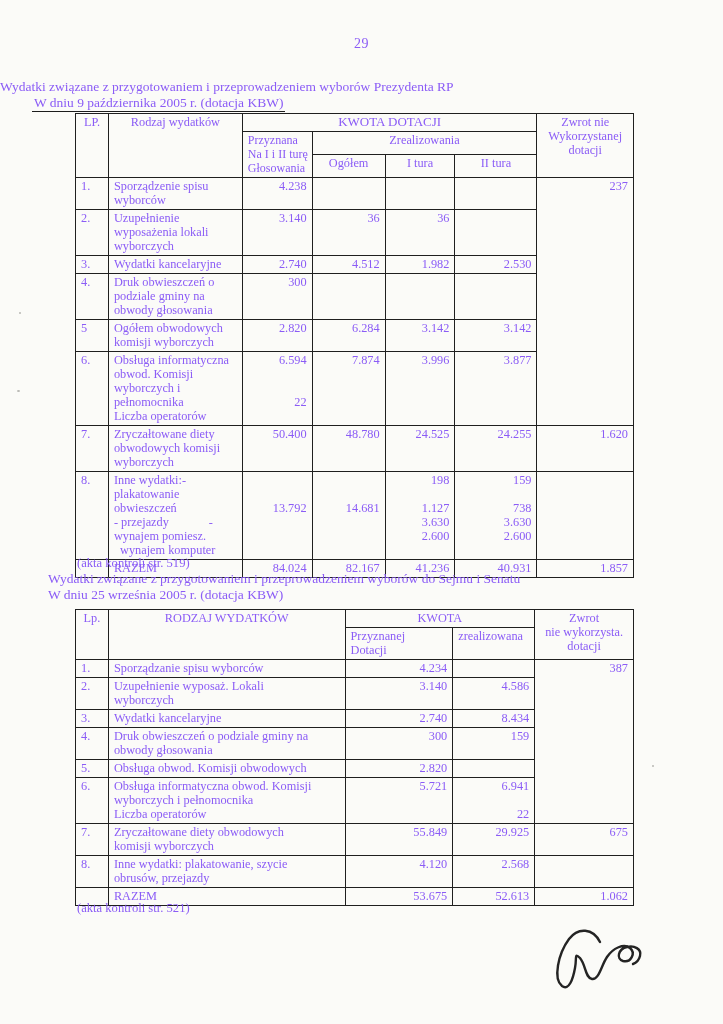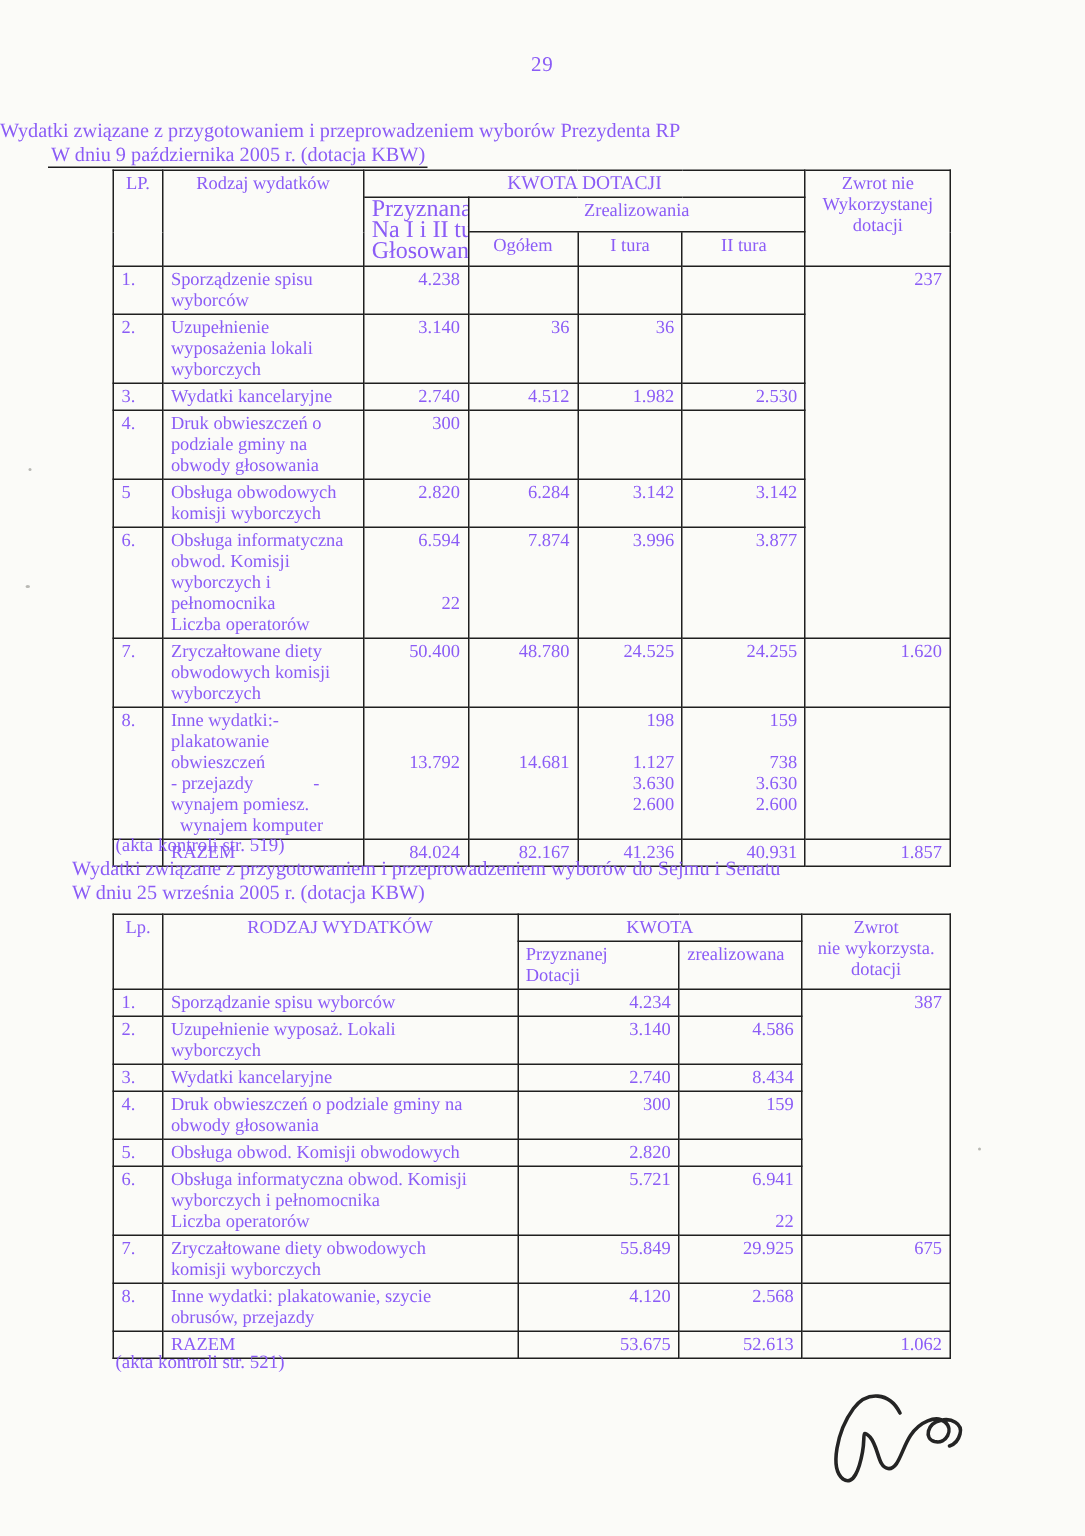--- a/index.html
+++ b/index.html
@@ -25,21 +25,21 @@
     border:1.6px solid #1f1f1f;
     padding:1px 5px 2px 5px;
     vertical-align:top;line-height:14px;overflow:hidden;
     font-weight:normal;
   }
   .ln{min-height:14px;white-space:pre;}
   .al-right{text-align:right;padding-right:9px;margin-left:27px;}
   .al-center{text-align:center;margin-top:44px;}
   .al-left{text-align:left;}
   .b{font-weight:bold;font-size:13px;}
-  .small{font-size:16px;line-height:12.6px;}
+  .small{font-size:12px;line-height:12.6px;}
   .pt-lg{padding-top:48px;padding-right:16px;}
   .va-mid{vertical-align:middle;padding-right:16px;}
   .footnote{position:absolute;left:77px;font-size:12.6px;}
   .fn1{top:556px;}
   .fn2{top:901px;}
   .signature{position:absolute;left:538px;top:922px;}
   .speck{position:absolute;background:#b9b9b4;border-radius:50%;}
 </style>
 </head>
 <body>
@@ -129,21 +129,21 @@
             <div class="ln">obwody głosowania</div>
           </td>
           <td class="al-right">300</td>
           <td class="al-left"></td>
           <td class="al-left"></td>
           <td class="al-left"></td>
         </tr>
         <tr>
           <td class="al-left">5</td>
           <td class="al-left">
-            <div class="ln">Obsługa obwodowych</div>
+            <div class="ln">Ogółem obwodowych</div>
             <div class="ln">komisji wyborczych</div>
           </td>
           <td class="al-right">2.820</td>
           <td class="al-right">6.284</td>
           <td class="al-right">3.142</td>
           <td class="al-right">3.142</td>
         </tr>
         <tr>
           <td class="al-left">6.</td>
           <td class="al-left">

